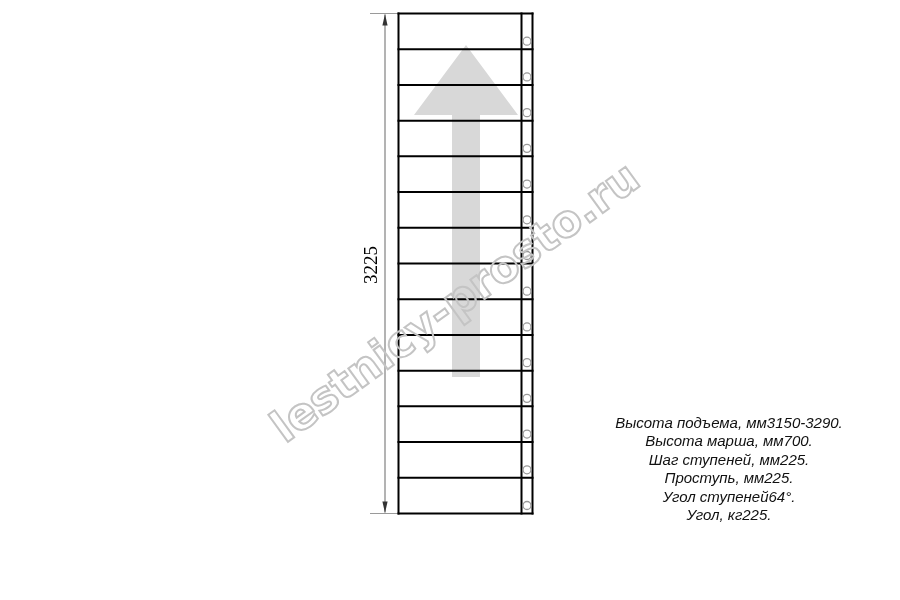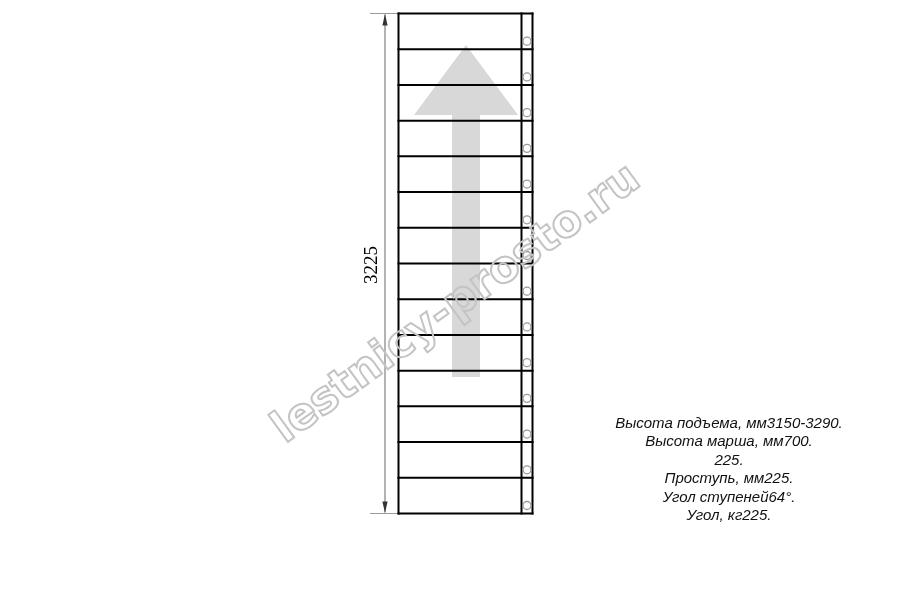--- a/index.html
+++ b/index.html
@@ -100,20 +100,21 @@
   <div id="specs">
       <div class="spec-row">
         <span>Высота подъема, мм</span>
         <span>3150-3290.</span>
       </div>
       <div class="spec-row">
         <span>Высота марша, мм</span>
         <span>700.</span>
       </div>
       <div class="spec-row">
+        <span>Шаг ступеней, мм</span>
         <span>225.</span>
       </div>
       <div class="spec-row">
         <span>Проступь, мм</span>
         <span>225.</span>
       </div>
       <div class="spec-row">
         <span>Угол ступеней</span>
         <span>64°.</span>
       </div>

